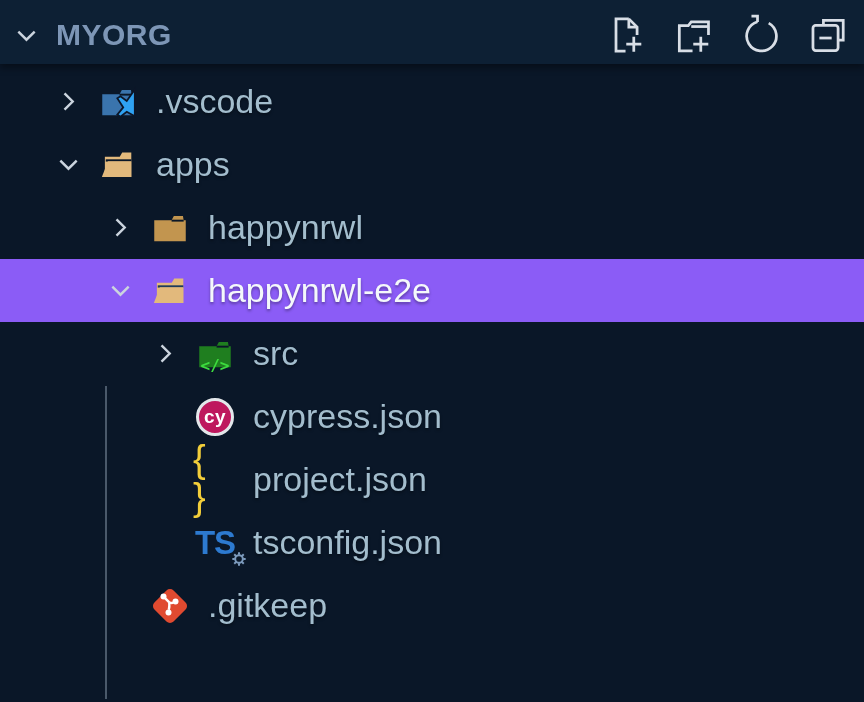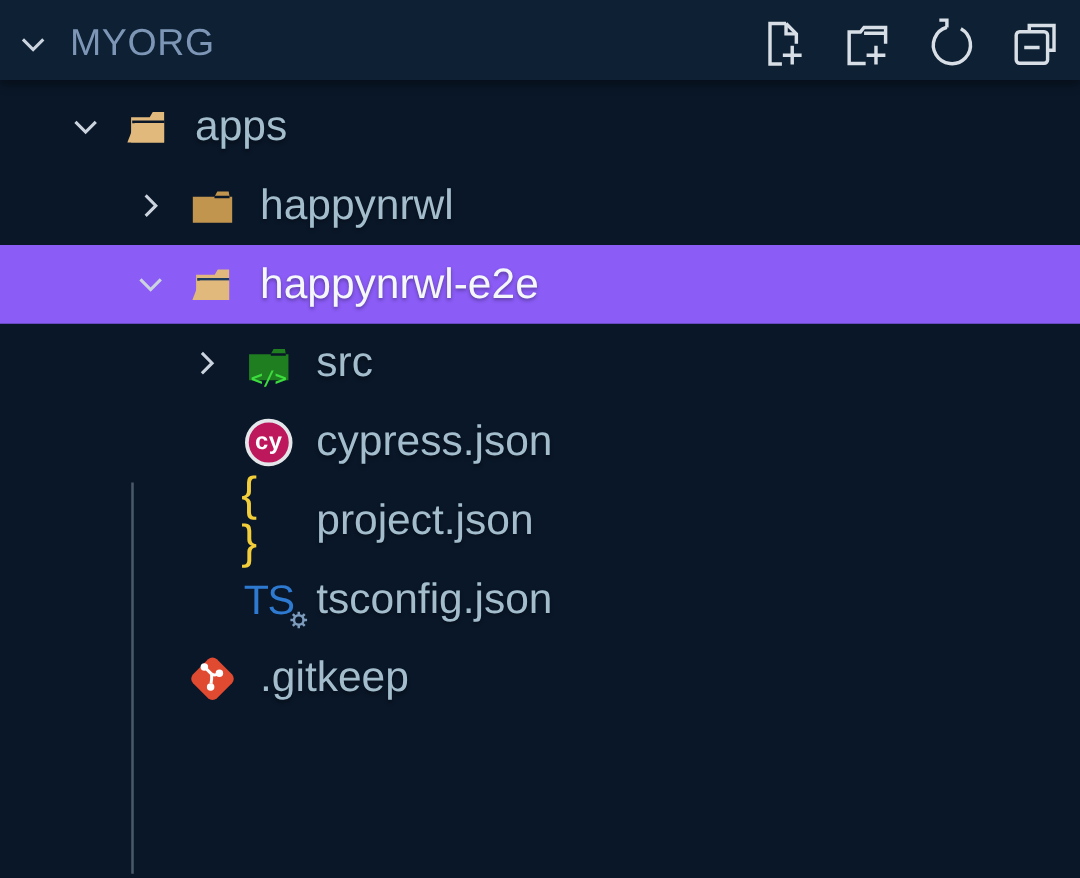--- a/index.html
+++ b/index.html
@@ -12,21 +12,21 @@
   
   .pane-header{
     height:64px;display:flex;align-items:center;
     padding:6px 12px 0 12px;box-sizing:border-box;
     background:#0d2034;
     box-shadow:0 4px 7px rgba(0,0,0,.38);
     position:relative;z-index:5;
   }
   .pane-header .twisty{width:40px;display:flex;align-items:center;}
   .pane-title{
-    font-size:30px;font-weight:400;color:#7d96b6;
+    font-size:30px;font-weight:700;color:#7d96b6;
     letter-spacing:.5px;flex:1;margin-left:4px;
   }
   .actions{display:flex;gap:23px;align-items:center;padding-right:2px;}
   .action-btn{background:none;border:none;padding:0;margin:0;cursor:pointer;width:44px;height:46px;display:flex;align-items:center;justify-content:center;}
   .tool-ic{stroke:#d8dee6;fill:none;stroke-width:1.5;width:44px;height:44px;}
   
   .tree{position:relative;padding-top:6px;}
   .row{height:63px;display:flex;align-items:center;box-sizing:border-box;width:864px;}
   .row.selected{background:#8b5cf6;}
   .lv1{padding-left:54px;}
@@ -48,21 +48,21 @@
   .cy-badge{
     width:38px;height:38px;border-radius:50%;
     background:#be185d;border:3px solid #e3e7ea;
     color:#ffffff;font-size:19px;font-weight:700;
     display:flex;align-items:center;justify-content:center;
     box-sizing:border-box;letter-spacing:.5px;
   }
   
   .brace-badge{color:#f2ce3a;font-size:38px;font-weight:500;letter-spacing:3px;line-height:1;padding-bottom:4px;}
   
-  .ts-badge{position:relative;color:#2d7ad0;font-size:33px;font-weight:400;line-height:1;letter-spacing:-1px;}
+  .ts-badge{position:relative;color:#2d7ad0;font-size:33px;font-weight:700;line-height:1;letter-spacing:-1px;}
   .ts-gear{position:absolute;right:-12px;bottom:-4px;width:20px;height:20px;}
   .src-glyph{
     position:absolute;left:0;right:0;bottom:1px;text-align:center;
     color:#3ddc3f;font-weight:700;font-size:16px;
     font-family:"DejaVu Sans Mono", monospace;text-shadow:none;
   }
 </style>
 </head>
 <body>
 
@@ -101,20 +101,35 @@
         <rect x="3.8" y="6.8" width="13.7" height="13.7" rx="1.5" fill="#0d2034"></rect>
         <path d="M7.3 13.65 H14"></path>
       </svg>
     </button>
   </div>
 </div>
 
 <div class="tree">
   <div class="indent-guide"></div>
 
+  <div class="row lv1">
+    <span class="twisty">
+      <svg class="chev" viewBox="0 0 16 16">
+          <polyline points="5.8,3.5 10.3,8 5.8,12.5"></polyline>
+        </svg>
+    </span>
+    <span class="file-icon">
+      <svg width="42" height="42" viewBox="0 0 24 24">
+        <path d="M3 19.5 V7.6 H12.9 L14.2 5.2 H19.4 L19.8 7.6 H21 V19.5 Z" fill="#3a74ad"></path>
+        <path d="M12.9 7.8 H19.8" stroke="#0a1728" stroke-width="1.1" fill="none"></path>
+        <polygon points="21.6,4.8 21.6,20.2 17,17.6 13.4,20.4 11.6,19.2 15,15.1 11.6,9.9 13.4,8.7 17,11.4" fill="#2fa2f2" stroke="#0c1628" stroke-width="1"></polygon>
+      </svg>
+    </span>
+    <span class="label">.vscode</span>
+  </div>
 
   <div class="row lv1">
     <span class="twisty">
       <svg class="chev" viewBox="0 0 16 16">
           <polyline points="3.5,5.8 8,10.3 12.5,5.8"></polyline>
         </svg>
     </span>
     <span class="file-icon">
       <svg width="42" height="42" viewBox="0 0 24 24">
         <path d="M4.5 18.8 V7.3 H13 L14.4 4.9 H19.6 V18.8 Z" fill="#e2b97c"></path>

